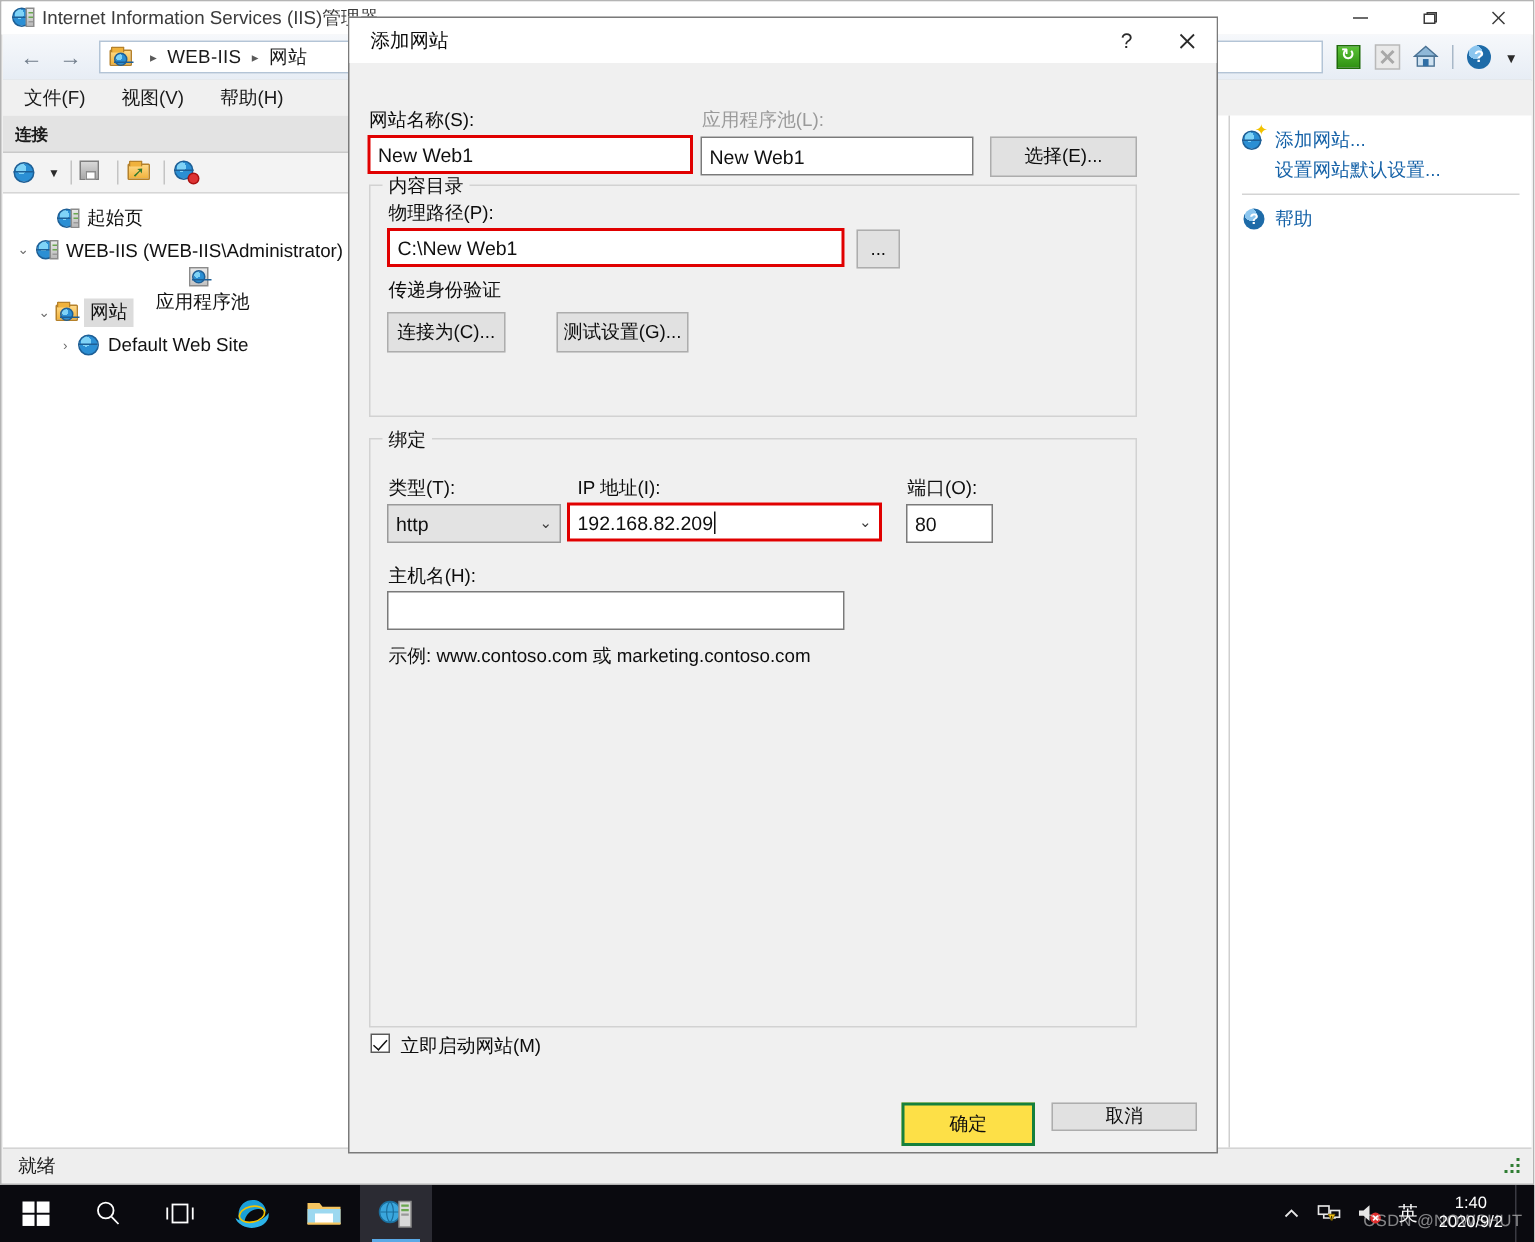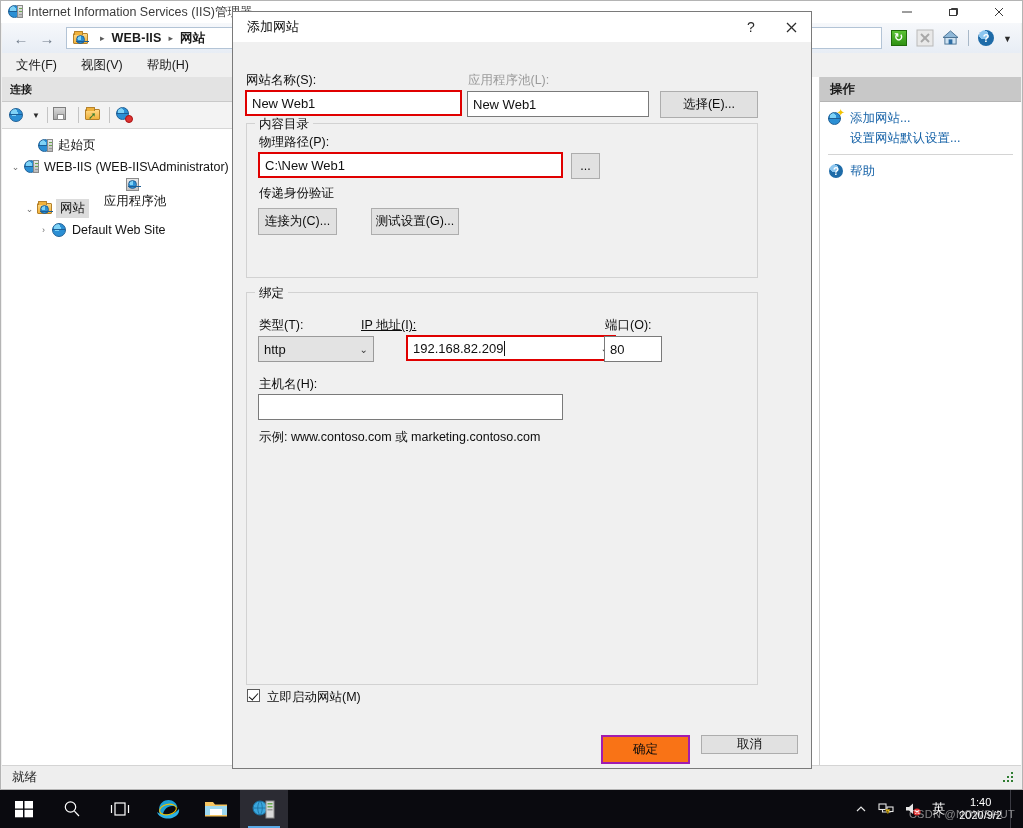--- a/index.html
+++ b/index.html
@@ -46,21 +46,21 @@
     color: #6f7b89; font-size: 15px;
   }
   .crumbbox {
     margin-left: 6px; height: 22px; flex: 1 1 auto;
     background: #ffffff; border: 1px solid #b3c4d6;
     display: flex; align-items: center; padding: 0 6px; box-sizing: border-box;
     font-size: 12.5px; color: #1a1a1a;
   }
   .crumb-icon { width: 15px; height: 15px; margin-right: 5px; position: relative; flex:0 0 auto;}
   .crumb-sep { margin: 0 7px; color: #5a5a5a; font-size: 9px; }
-  .crumb-txt { font-weight: bold; letter-spacing: .2px; }
+  .crumb-txt { font-weight: normal; letter-spacing: .2px; }
   .tb-icons { display: flex; align-items: center; margin: 0 6px 0 4px; }
   .tb-ico { width: 22px; height: 22px; margin: 0 2px; position: relative; }
   .tb-divider { width:1px; height:16px; background:#a8b8c8; margin:0 4px; }
   .menubar-full {
     position: absolute; left: 1px; top: 52px; right: 1px; height: 24px;
     background: #f0f0f0; display: flex; align-items: center;
   }
   .menu-item { font-size: 12.5px; color: #1a1a1a; padding: 2px 10px; margin-left: 4px; }
 
   
@@ -141,21 +141,21 @@
     display:flex; align-items:center; font-family:"Liberation Sans", sans-serif;
   }
   .txt.hl { border:2px solid #e00000; }
   .caret { display:inline-block; width:1px; height:15px; background:#111; margin-left:1px; }
 
   .btn {
     box-sizing:border-box; background:#e1e1e1; border:1px solid #adadad;
     height:27px; display:flex; align-items:center; justify-content:center;
     font-size:12.5px; color:#0d0d0d;
   }
-  .btn.default { background:#f97316; border:2px solid #a21caf; }
+  .btn.default { background:#fde047; border:2px solid #15803d; }
 
   .group {
     position:absolute; border:1px solid #d2d2d2; box-sizing:border-box;
   }
   .group-label {
     position:absolute; top:-8px; left:8px; background:#f0f0f0; padding:0 4px;
     font-size:12.5px; color:#0d0d0d;
   }
 
   .combo {
@@ -371,21 +371,20 @@
           <span class="tw">›</span>
           <span class="tico">
             <span class="ic-globe" style="left:1px;top:1px;width:14px;height:14px;"></span>
           </span>
           <span class="tlabel">Default Web Site</span>
         </div>
       </div>
     </div>
 
     <div class="pane-act">
-      <div class="act-hdr">操作</div>
       <div class="act-list">
         <div class="act-row">
           <span class="act-ico">
             <span class="ic-globe" style="left:0px;top:2px;width:13px;height:13px;"></span>
             <span class="ic-star">✦</span>
           </span>
           <span class="act-link">添加网站...</span>
         </div>
         <div class="act-row act-sub">
           <span class="act-link">设置网站默认设置...</span>
@@ -451,28 +450,28 @@
       </div>
       <div class="btn" style="position:absolute;left:338px;top:111px;width:29px;height:26px;">...</div>
       <div class="lbl" style="position:absolute;left:26px;top:143px;">传递身份验证</div>
       <div class="btn" style="position:absolute;left:25px;top:166px;width:79px;">连接为(C)...</div>
       <div class="btn" style="position:absolute;left:138px;top:166px;width:88px;">测试设置(G)...</div>
 
       <div class="group" style="left:13px;top:250px;width:512px;height:393px;">
         <div class="group-label">绑定</div>
       </div>
       <div class="lbl" style="position:absolute;left:26px;top:275px;">类型(T):</div>
-      <div class="lbl" style="position:absolute;left:128px;top:275px;text-decoration:underline;">IP 地址(I):</div>
+      <div class="lbl" style="position:absolute;left:152px;top:275px;">IP 地址(I):</div>
       <div class="lbl" style="position:absolute;left:372px;top:275px;">端口(O):</div>
 
       <div class="combo" style="position:absolute;left:25px;top:294px;width:116px;">
         <span>http</span>
         <span class="chev">⌄</span>
       </div>
-      <div class="combo white hl" style="position:absolute;left:145px;top:293px;width:210px;margin-left:28px;">
+      <div class="combo white hl" style="position:absolute;left:145px;top:293px;width:210px;">
         <span>192.168.82.209</span>
           <span class="caret"></span>
         <span class="chev" style="margin-left:auto;">⌄</span>
       </div>
       <div class="txt" style="position:absolute;left:371px;top:294px;width:58px;">
         <span>80</span>
       </div>
 
       <div class="lbl" style="position:absolute;left:26px;top:334px;">主机名(H):</div>
       <div class="txt" style="position:absolute;left:25px;top:352px;width:305px;">

